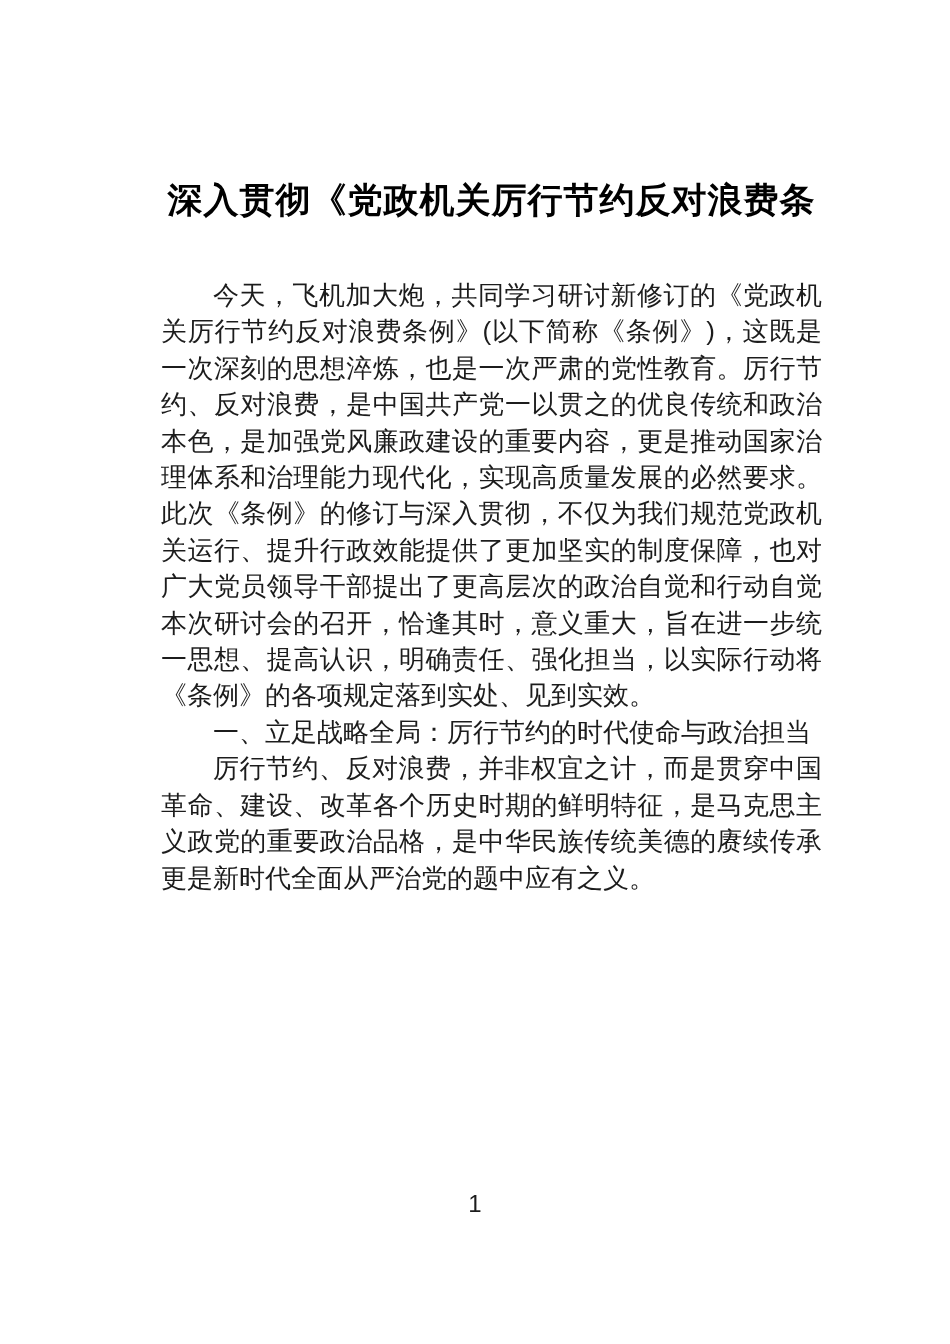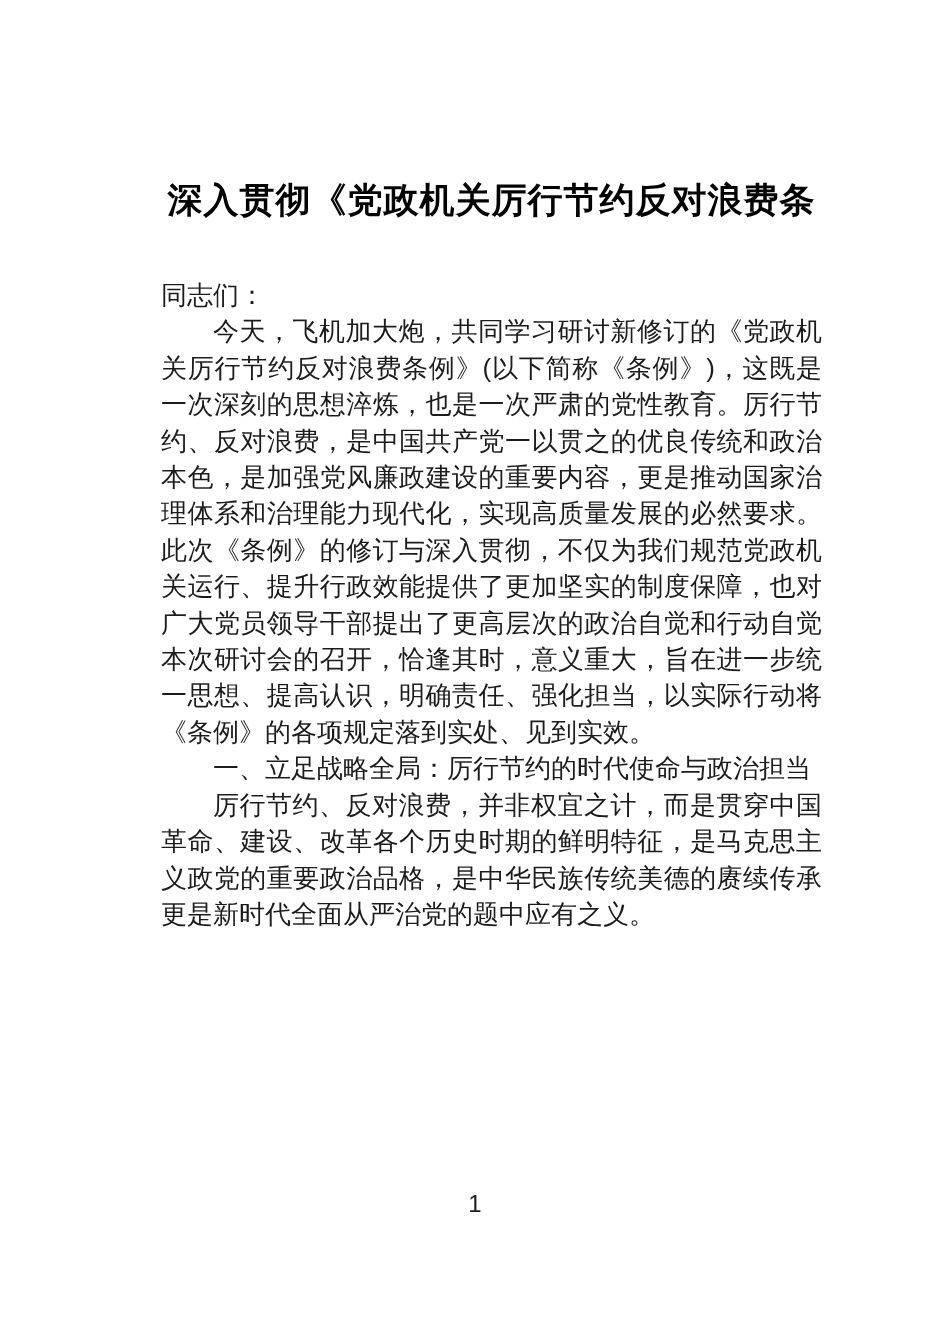--- a/index.html
+++ b/index.html
@@ -53,21 +53,20 @@
 </head>
 <body>
 
 <div class="page">
   <div class="content">
 
     <h1 class="doc-title">
       <span class="title-line">深入贯彻《党政机关厉行节约反对浪费条</span>
     </h1>
 
-    <p class="para">同志们：</p>
 
     <p class="para indent">今天，飞机加大炮，共同学习研讨新修订的《党政机关厉行节约反对浪费条例》(以下简称《条例》)，这既是一次深刻的思想淬炼，也是一次严肃的党性教育。厉行节约、反对浪费，是中国共产党一以贯之的优良传统和政治本色，是加强党风廉政建设的重要内容，更是推动国家治理体系和治理能力现代化，实现高质量发展的必然要求。此次《条例》的修订与深入贯彻，不仅为我们规范党政机关运行、提升行政效能提供了更加坚实的制度保障，也对广大党员领导干部提出了更高层次的政治自觉和行动自觉本次研讨会的召开，恰逢其时，意义重大，旨在进一步统一思想、提高认识，明确责任、强化担当，以实际行动将《条例》的各项规定落到实处、见到实效。</p>
 
     <p class="para indent">一、立足战略全局：厉行节约的时代使命与政治担当</p>
 
     <p class="para indent">厉行节约、反对浪费，并非权宜之计，而是贯穿中国革命、建设、改革各个历史时期的鲜明特征，是马克思主义政党的重要政治品格，是中华民族传统美德的赓续传承更是新时代全面从严治党的题中应有之义。</p>
 
 
 
   </div>

